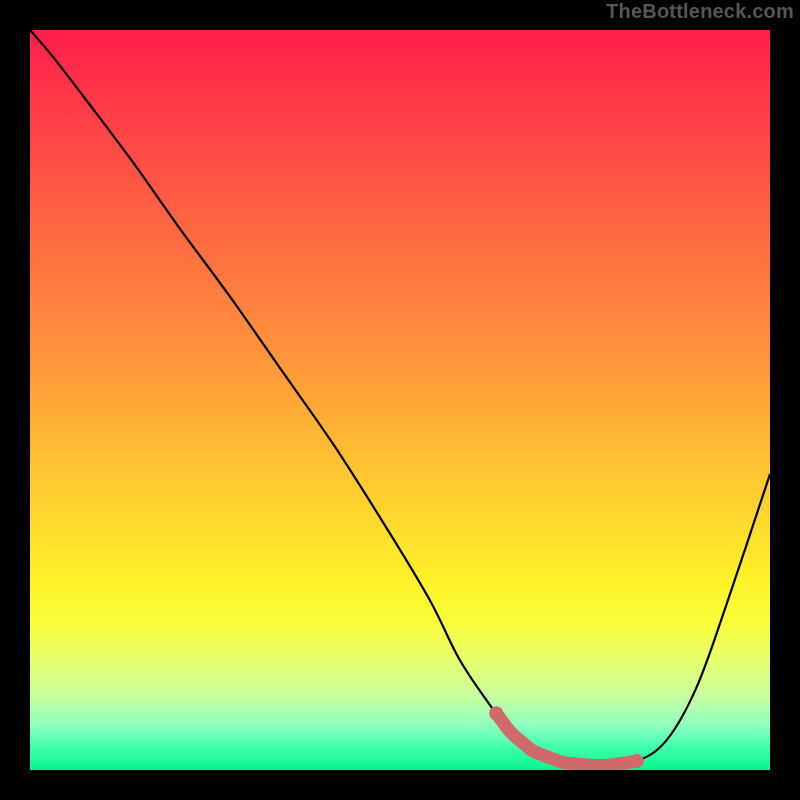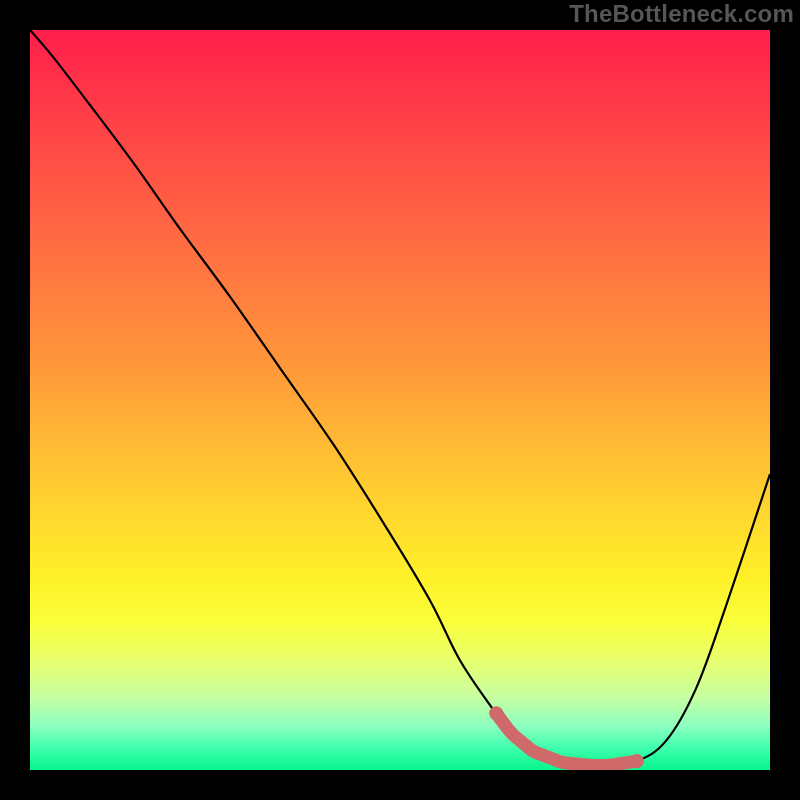--- a/index.html
+++ b/index.html
@@ -8,21 +8,21 @@
     width: 800px;
     height: 800px;
     position: relative;
     background: #000;
   }
   .attribution {
     position: absolute;
     top: 0;
     right: 6px;
     font-family: Arial, Helvetica, sans-serif;
-    font-size: 24px;
+    font-size: 20px;
     font-weight: bold;
     color: #565656;
     letter-spacing: 0.2px;
   }
   .plot-area {
     position: absolute;
     left: 30px;
     top: 30px;
     width: 740px;
     height: 740px;

